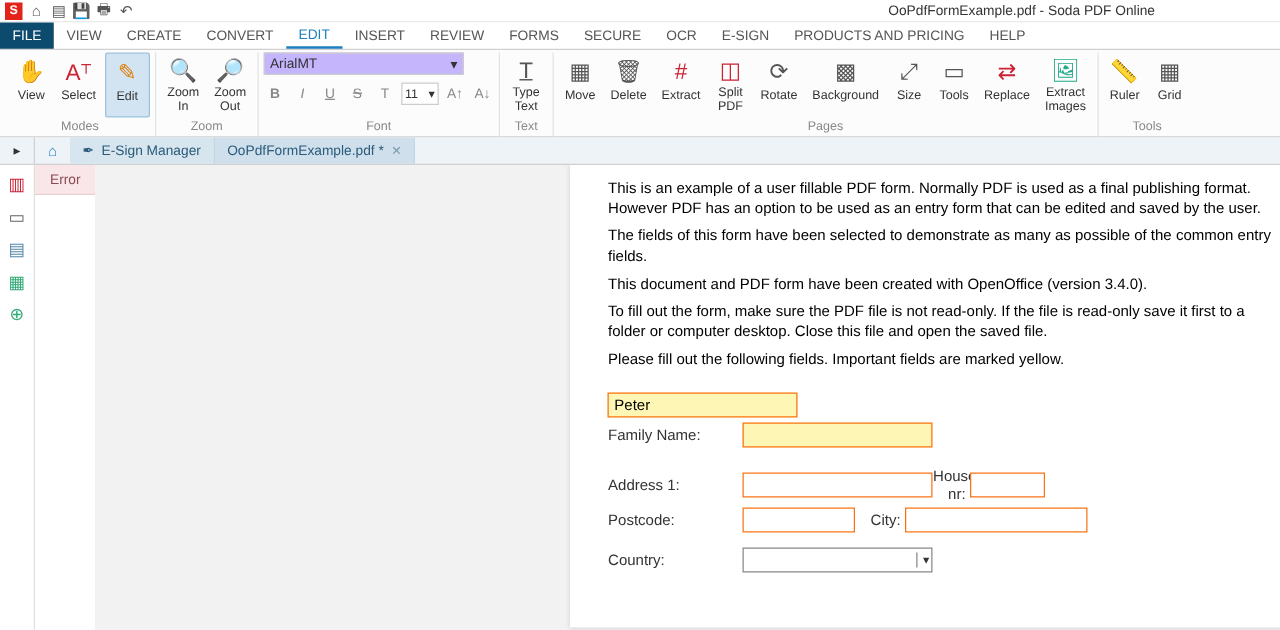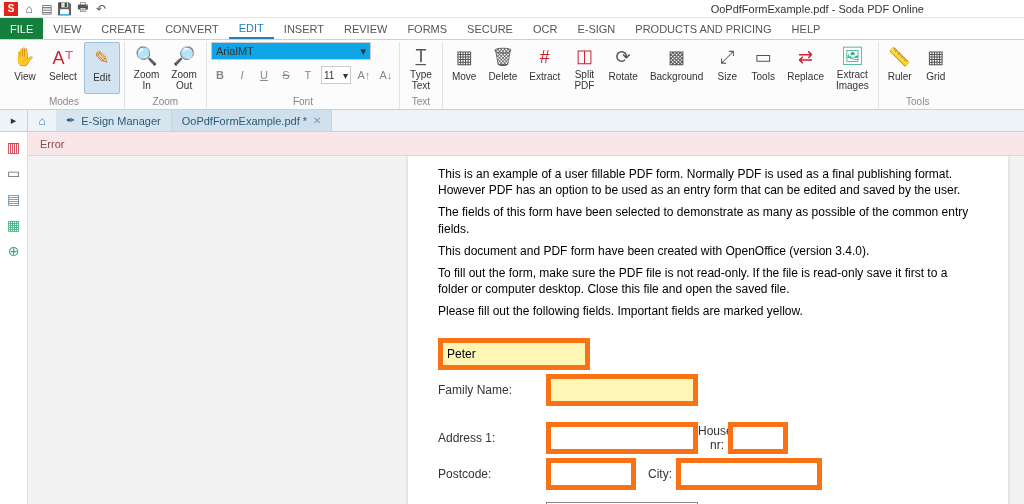--- a/index.html
+++ b/index.html
@@ -7,71 +7,71 @@
 
 
 .titlebar { height:18px; background:#fff; display:flex; align-items:center; border-bottom:1px solid #e5e5e5; }
 .titlebar .qa { display:flex; gap:4px; padding:0 4px; }
 .titlebar .qa span { width:14px; height:14px; display:inline-flex; align-items:center; justify-content:center; font-size:12px; color:#555; cursor:pointer; }
 .titlebar .qa .logo { background:#e2231a; color:#fff; font-weight:bold; font-size:10px; }
 .titlebar .title { flex:1; text-align:right; font-size:11px; color:#333; }
 
 
 .menubar { height:22px; display:flex; align-items:stretch; border-bottom:1px solid #d0d0d0; background:#fff; }
-.menubar .file { background:#15803d; color:#fff; padding:0 10px; display:flex; align-items:center; font-size:11px; }
+.menubar .file { background:#0c4a6e; color:#fff; padding:0 10px; display:flex; align-items:center; font-size:11px; }
 .menubar .mitem { padding:0 10px; display:flex; align-items:center; font-size:11px; color:#555; cursor:pointer; }
 .menubar .mitem.active { color:#1e7fc2; border-bottom:2px solid #1e7fc2; }
 
 
 .ribbon { height:70px; background:#fcfcfc; border-bottom:1px solid #d0d0d0; display:flex; padding:2px 4px 0; }
 .rgroup { display:flex; flex-direction:column; border-right:1px solid #e3e3e3; padding:0 4px; }
 .rgroup .tools { flex:1; display:flex; align-items:flex-start; gap:2px; }
 .rgroup .glabel { font-size:10px; color:#888; text-align:center; padding:1px 0 2px; }
 .rbtn { display:flex; flex-direction:column; align-items:center; justify-content:flex-start; padding:3px 5px; min-width:34px; height:52px; cursor:pointer; border-radius:2px; }
 .rbtn.selected { background:#d2e4f2; border:1px solid #9cc1de; }
 .rbtn .ic { width:24px; height:24px; display:flex; align-items:center; justify-content:center; font-size:18px; color:#555; }
 .rbtn .lb { font-size:10px; color:#333; text-align:center; line-height:1.1; margin-top:2px; }
 
 .fontbox { display:flex; flex-direction:column; gap:2px; }
-.fontsel { width:160px; height:18px; border:1px solid #ccc; font-size:11px; padding:0 4px; display:flex; align-items:center; justify-content:space-between; background:#0ea5e9; }
+.fontsel { width:160px; height:18px; border:1px solid #ccc; font-size:11px; padding:0 4px; display:flex; align-items:center; justify-content:space-between; background:#c4b5fd; }
 .fontrow { display:flex; gap:4px; align-items:center; margin-top:4px; }
 .fbtn { width:18px; height:18px; border:1px solid transparent; display:flex; align-items:center; justify-content:center; font-size:11px; color:#888; cursor:pointer; }
 .fsize { width:30px; height:18px; border:1px solid #ccc; display:flex; align-items:center; padding:0 2px; font-size:10px; justify-content:space-between; background:#fff;}
 
 
 .tabsrow { height:22px; background:#eef3f7; display:flex; align-items:stretch; border-bottom:1px solid #d0d0d0; }
 .tabsrow .hbtn { width:28px; display:flex; align-items:center; justify-content:center; color:#1e7fc2; cursor:pointer; font-size:12px; }
 .doc-tab { padding:0 10px; display:flex; align-items:center; gap:6px; font-size:11px; background:#d7e5ef; border-right:1px solid #c6d6e1; color:#2a5b7a; cursor:pointer; }
 .doc-tab.active { background:#cfe0ec; }
 .doc-tab .x { color:#7a99ad; font-size:10px; }
 
 
 .workarea { display:flex; height:372px; }
 .sidebar { width:28px; background:#fff; border-right:1px solid #e0e0e0; display:flex; flex-direction:column; align-items:center; gap:8px; padding-top:6px; }
 .sidebar span { width:18px; height:18px; display:flex; align-items:center; justify-content:center; font-size:14px; color:#666; cursor:pointer; }
-.maincol { flex:1; display:flex; flex-direction:column; }
+.maincol { flex:1; display:flex; flex-direction:row; }
 .errorbar { height:24px; background:#f8e6e8; color:#8a4a50; font-size:11px; display:flex; align-items:center; padding:0 12px; border-bottom:1px solid #eacfd2; }
 
 
 .canvas { flex:1; background:#f2f2f2; position:relative; overflow:hidden; display:flex; justify-content:center; }
 .page { background:#fff; width:600px; margin-top:0; box-shadow:0 0 4px rgba(0,0,0,.15); padding:4px 30px 40px 30px; position:absolute; left:380px; top:0; font-family:Arial,sans-serif; }
 .page p { font-size:12px; color:#000; margin:6px 0; line-height:1.35; }
 
 .formrow { display:flex; align-items:center; margin:4px 0; font-size:12px; }
 .formrow .flabel { width:108px; }
 .formrow .boxed-label { border:1px solid #7aa8d0; background:#fff; padding:2px 4px; position:relative; }
 .sel-handles::before,.sel-handles::after { content:""; position:absolute; width:6px; height:6px; background:#fff; border:1px solid #2b8fd6; }
 .sel-handles::before { left:-4px; top:50%; transform:translateY(-50%); }
 .sel-handles::after { right:-4px; top:50%; transform:translateY(-50%); }
 .handle-top,.handle-bot { position:absolute; width:6px; height:6px; background:#fff; border:1px solid #2b8fd6; left:50%; transform:translateX(-50%);}
 .handle-top{top:-4px;} .handle-bot{bottom:-4px;}
 .corner{position:absolute;width:6px;height:6px;background:#fff;border:1px solid #2b8fd6;}
 .corner.tl{left:-4px;top:-4px;} .corner.tr{right:-4px;top:-4px;} .corner.bl{left:-4px;bottom:-4px;} .corner.br{right:-4px;bottom:-4px;}
 
-.finput { border:5px solid #f97316; height:32px; padding:0 4px; font-size:12px; }
+.finput { border:1px solid #f97316; height:20px; padding:0 4px; font-size:12px; }
 .yellow { background:#fdf6b4; }
 .fselect { border:1px solid #888; height:20px; width:152px; background:#fff; display:flex; align-items:center; justify-content:flex-end; padding:0 2px; font-size:10px; color:#333;}
 .fselect .arrow{border-left:1px solid #888;padding-left:4px;}
 </style>
 </head>
 <body>
 
 <div class="titlebar">
   <div class="qa">
     <span class="logo">S</span>
@@ -208,20 +208,21 @@
       <div class="rbtn">
           <span class="ic" style="color:#c23;">⇄</span>
           <span class="lb">Replace</span>
         </div>
       <div class="rbtn">
           <span class="ic" style="color:#2a8;">🖼</span>
           <span class="lb" style="white-space:pre;">Extract
 Images</span>
         </div>
     </div>
+    <div class="glabel">Pages</div>
   </div>
   <div class="rgroup" style="border-right:none;">
     <div class="tools">
       <div class="rbtn">
           <span class="ic" style="color:#c6a23a;">📏</span>
           <span class="lb">Ruler</span>
         </div>
       <div class="rbtn">
           <span class="ic">▦</span>
           <span class="lb">Grid</span>

